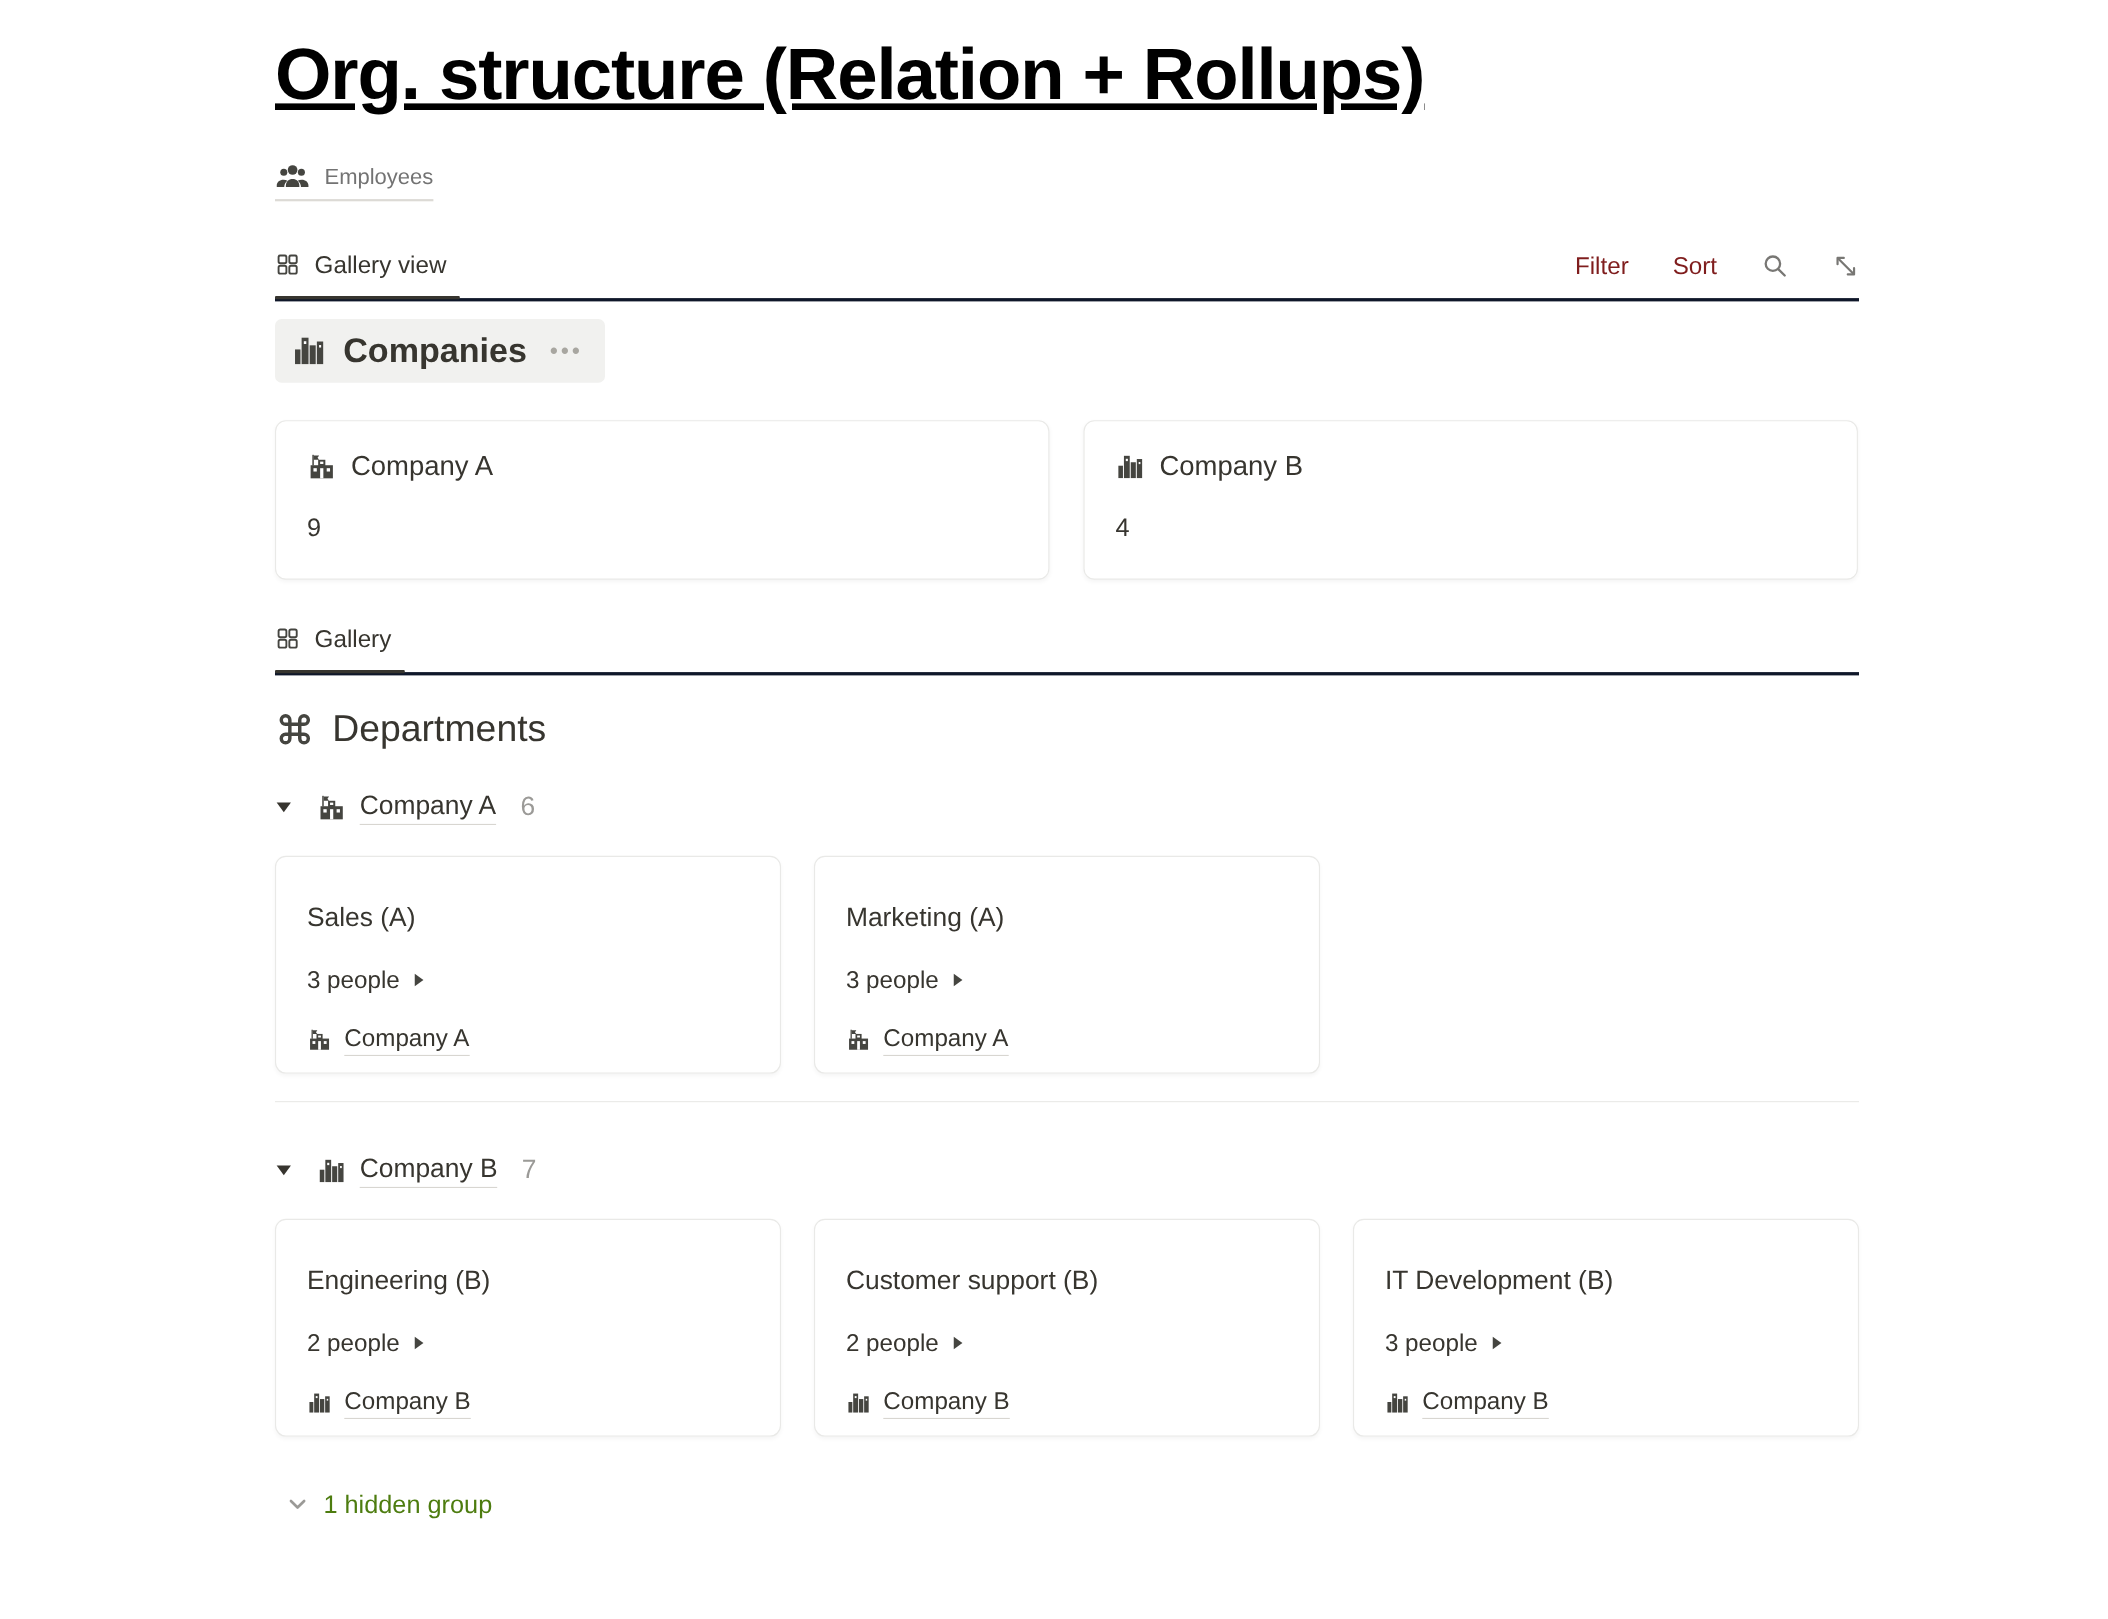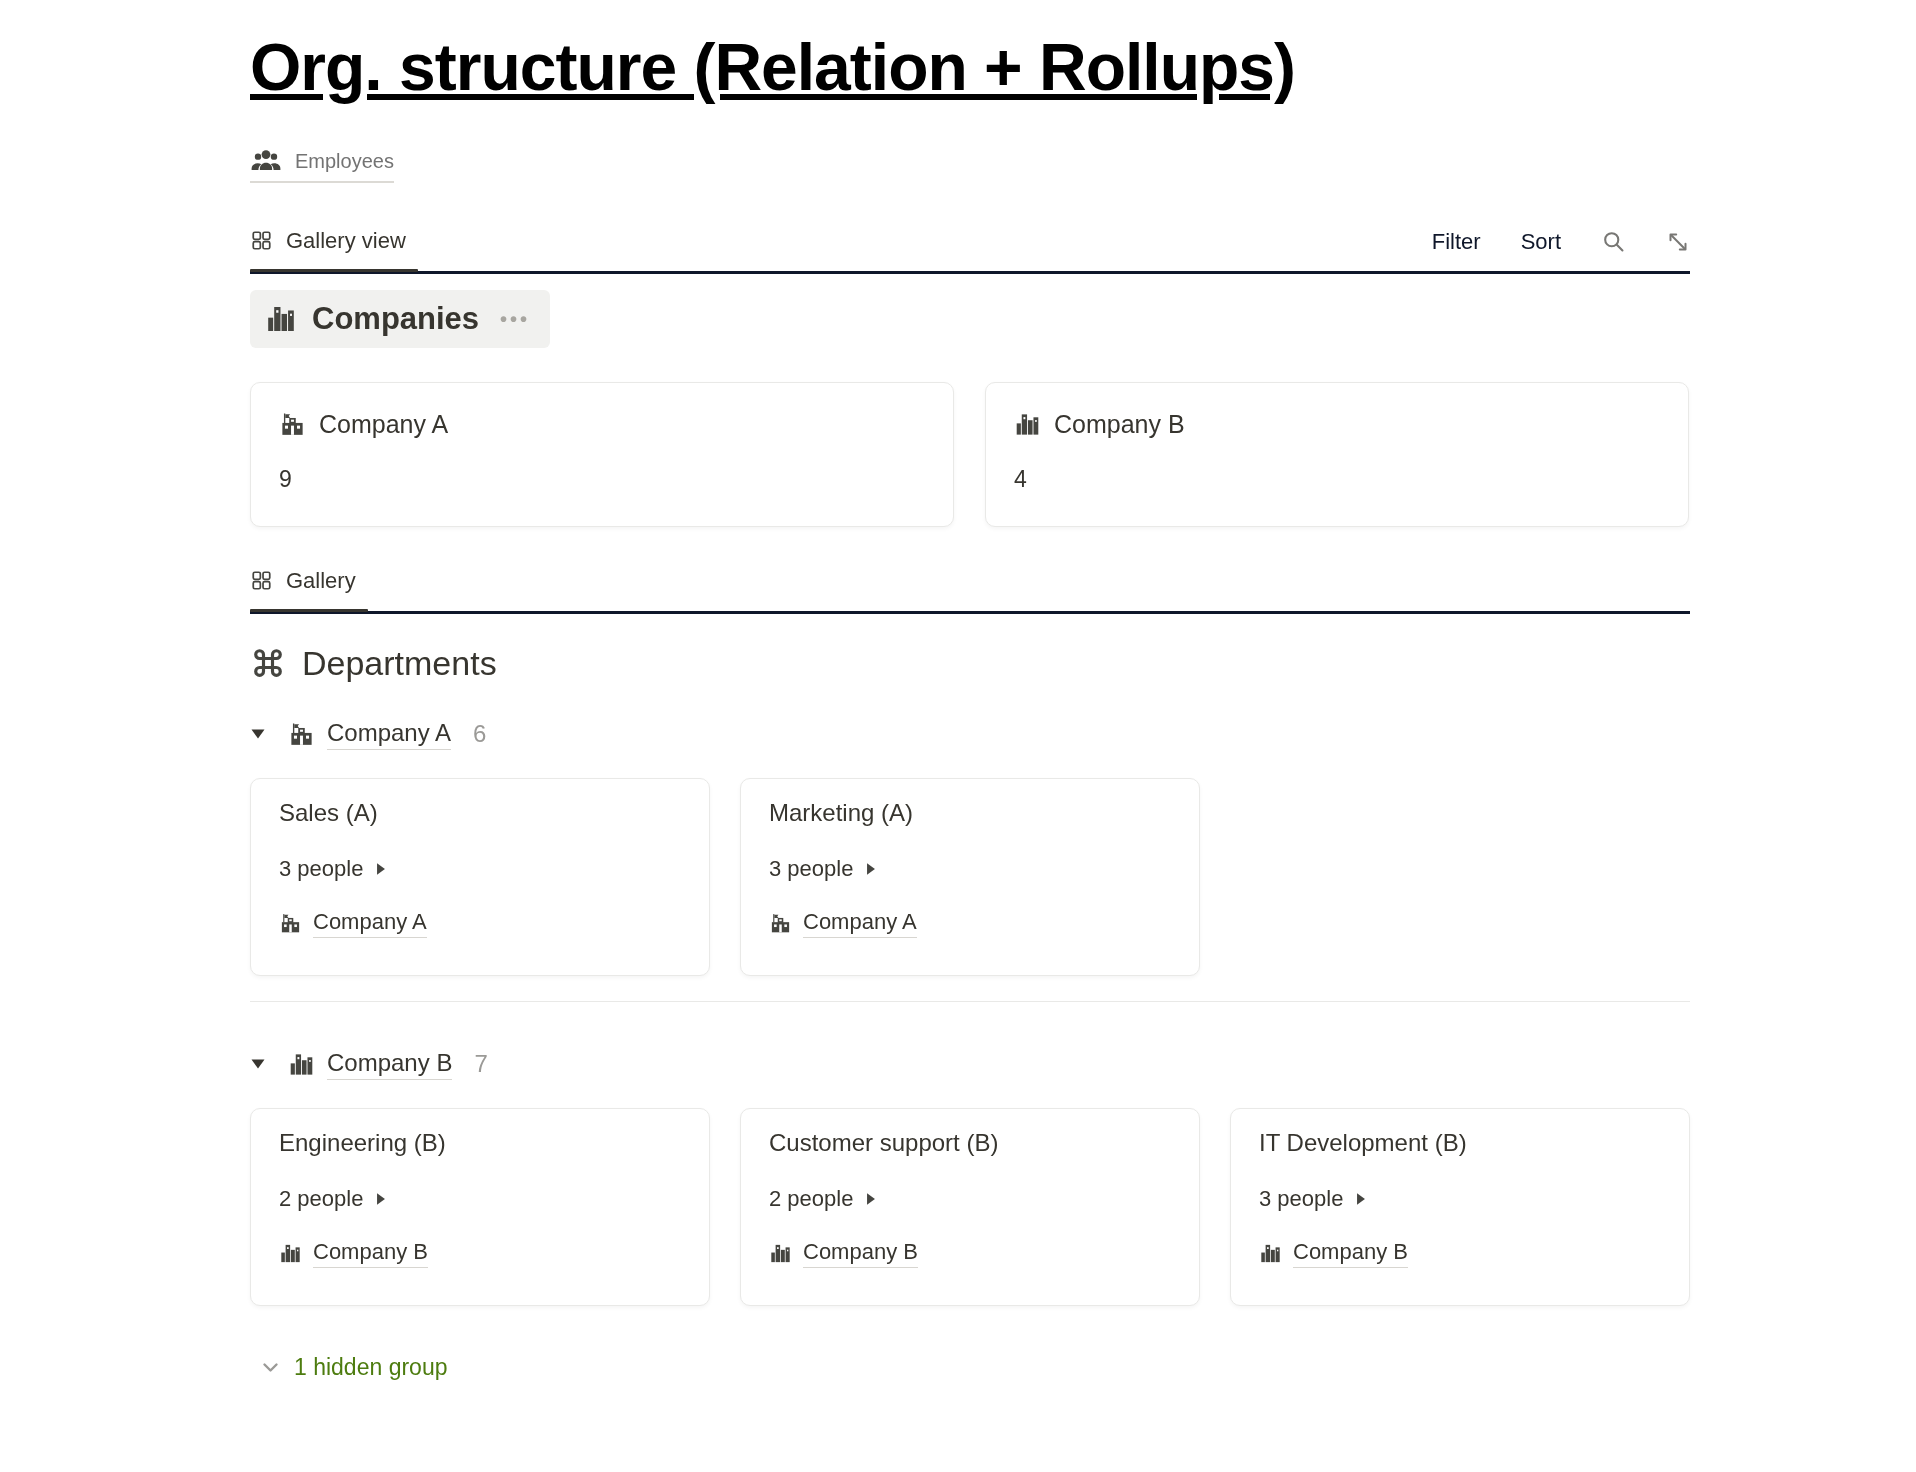--- a/index.html
+++ b/index.html
@@ -31,21 +31,21 @@
   .tab{
     position:relative;display:inline-flex;align-items:center;gap:13px;
     font-size:22px;font-weight:500;color:#37352f;
     padding:15px 12px 17px 0;cursor:pointer;
   }
   .tab::after{
     content:"";position:absolute;left:0;right:0;bottom:-1px;height:3px;
     background:#37352f;border-radius:1px;
   }
   .toolbar-right{display:flex;align-items:center;gap:40px;}
-  .toolbar-btn{font-size:22px;color:#0f172a;cursor:pointer;background:none;border:none;padding:0;font-family:inherit;text-align:right;}
+  .toolbar-btn{font-size:22px;color:#7f1d1d;cursor:pointer;background:none;border:none;padding:0;font-family:inherit;text-align:right;}
   .toolbar-icon{color:#787774;cursor:pointer;display:inline-flex;}
 
   
   .section-chip{
     display:inline-flex;align-items:center;gap:15px;margin-top:16px;
     background:#f1f1ef;border-radius:6px;padding:11px 20px 11px 15px;cursor:pointer;
   }
   .section-chip .chip-title{font-size:31px;font-weight:700;color:#37352f;}
   .menu-dots{
     font-size:20px;font-weight:700;letter-spacing:3px;color:#a8a6a0;
@@ -54,21 +54,21 @@
 
   
   .cards-row{display:flex;gap:31px;}
   .cards-row.companies{margin-top:34px;}
   .cards-row.depts{gap:30px;margin-top:28px;}
   .card{
     background:#fff;border:1px solid #e9e9e7;border-radius:10px;
     box-shadow:0 2px 4px rgba(15,15,15,0.045);box-sizing:border-box;cursor:pointer;
   }
   .card.big{width:704px;height:145px;padding:27px 28px;}
-  .card.dept{width:460px;height:198px;padding:20px 28px;}
+  .card.dept{width:460px;height:198px;padding:42px 28px;}
   .card-title-row{display:flex;align-items:center;gap:13px;}
   .card-title{font-size:25px;font-weight:500;color:#37352f;}
   .card-count{margin-top:27px;font-size:23px;color:#37352f;}
   .dept-title{font-size:24px;font-weight:500;color:#37352f;}
   .people-row{margin-top:29px;display:inline-flex;align-items:center;gap:11px;cursor:pointer;}
   .people-row .txt{font-size:22px;color:#37352f;}
   .company-link-row{margin-top:27px;display:flex;align-items:center;gap:11px;}
   .rel-link{
     font-size:22px;color:#37352f;border-bottom:1.5px solid #d8d6d1;
     padding-bottom:2px;cursor:pointer;

